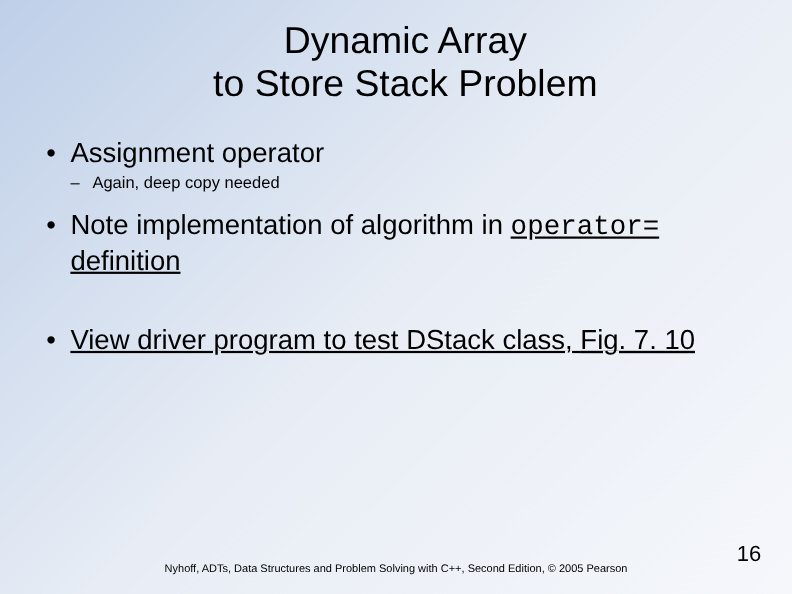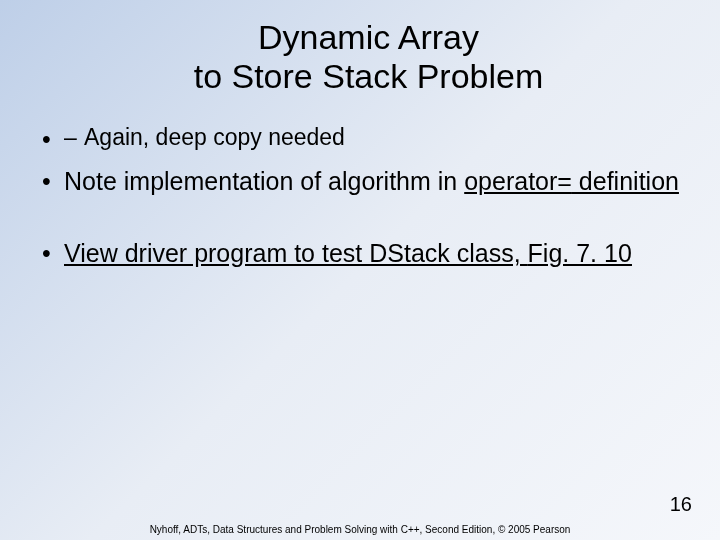--- a/index.html
+++ b/index.html
@@ -36,40 +36,40 @@
     margin-bottom: 14px;
   }
   ul.body > li::before {
     content: "•";
     position: absolute;
     left: 6px;
     top: 0;
   }
   ul.sub {
     list-style: none;
-    font-size: 23px;
+    font-size: 15px;
     margin-top: 4px;
   }
   ul.sub > li {
     position: relative;
     padding-left: 20px;
     margin-bottom: 2px;
   }
   ul.sub > li::before {
     content: "–";
     position: absolute;
     left: 0;
     top: 0;
   }
   .gap { margin-top: 42px; text-decoration: underline; }
-  .code { font-family: Liberation Sans, sans-serif; }
+  .code { font-family: Liberation Mono, monospace; }
   .link { text-decoration: underline; }
   .footer {
     position: absolute;
-    bottom: 4px;
+    bottom: 16px;
     left: 0;
     width: 100%;
     text-align: center;
     font-size: 10px;
     line-height: 1.2;
     color: #000;
     padding: 0 90px;
   }
   .pagenum {
     position: absolute;
@@ -84,20 +84,21 @@
 <div class="slide">
 
   <h1 class="title">
     <span>Dynamic Array</span><br>
     <span>to Store Stack Problem</span>
   </h1>
 
   <ul class="body">
 
     <li>
+      <span>Assignment operator</span>
       <ul class="sub">
         <li>Again, deep copy needed</li>
       </ul>
     </li>
 
     <li>
       <span>Note implementation of algorithm in </span><span class="code link">operator=</span><span class="link"> definition</span>
     </li>
 
     <li class="gap">

